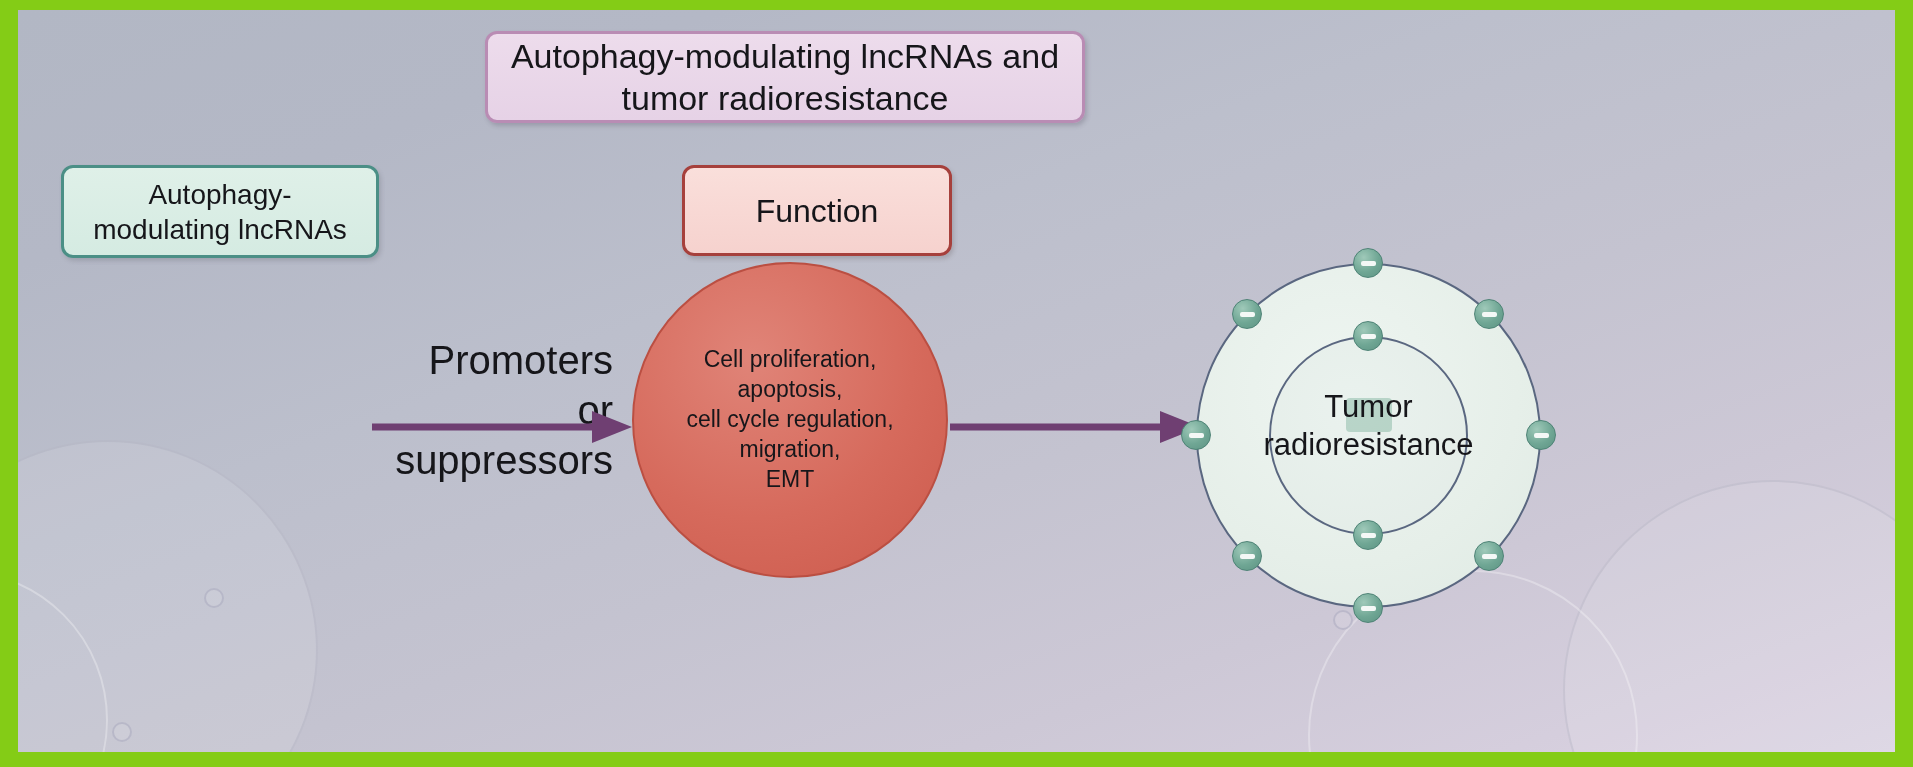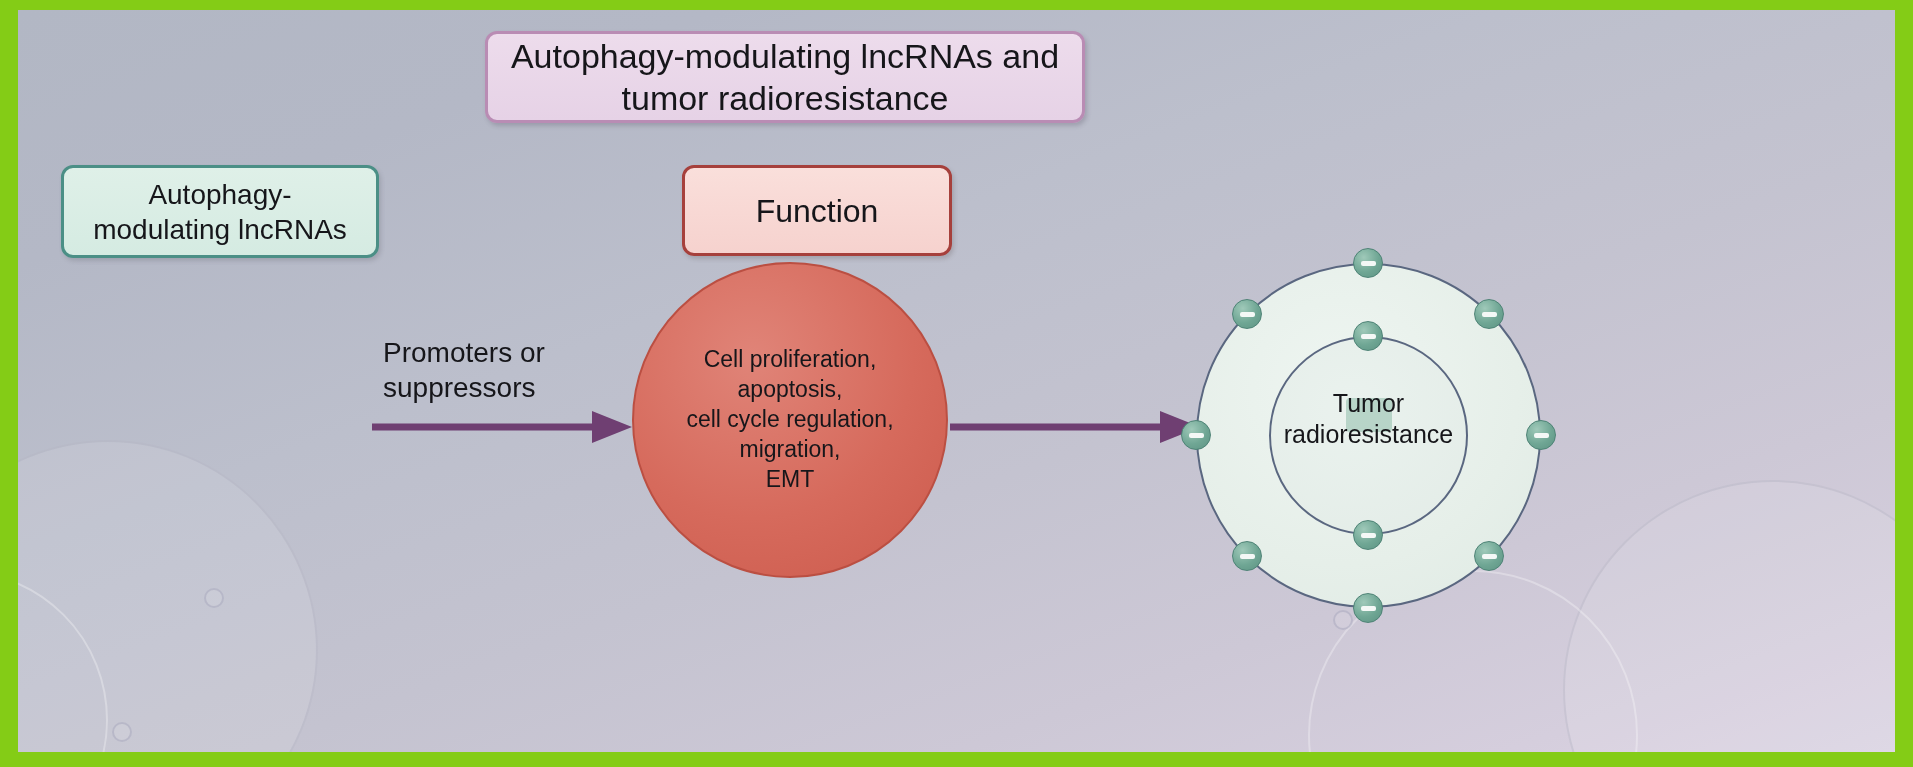--- a/index.html
+++ b/index.html
@@ -128,23 +128,23 @@
     background: radial-gradient(circle at 38% 30%, #e08478 0%, #d66a5c 55%, #cc5a4c 100%);
     border: 2px solid #bb4f42;
     font-size: 23px;
   }
 
   
   .arrow { position: absolute; }
 
   .arrow-label {
     position: absolute;
-    text-align: left;
-    color: #16161a;
-    font-size: 28px;
+    text-align: right;
+    color: #16161a;
+    font-size: 40px;
     line-height: 1.25;
     white-space: pre-line;
   }
 
   
   .tumor-wrap {
     position: absolute;
     left: 1178px;
     top: 253px;
     width: 345px;
@@ -174,21 +174,21 @@
     width: 46px; height: 34px;
     background: rgba(124,178,156,0.45);
     border-radius: 4px;
   }
   .tumor-label {
     position: absolute;
     left: 55px;
     top: 125px;
     width: 235px;
     text-align: center;
-    font-size: 25px;
+    font-size: 31px;
     color: #16161a;
     line-height: 1.22;
     white-space: pre-line;
   }
   .receptor {
     position: absolute;
     width: 30px; height: 30px;
     border-radius: 50%;
     background: radial-gradient(circle at 35% 30%, #9fc9b9 0%, #6fa694 55%, #5d9383 100%);
     border: 1px solid #4e8376;

